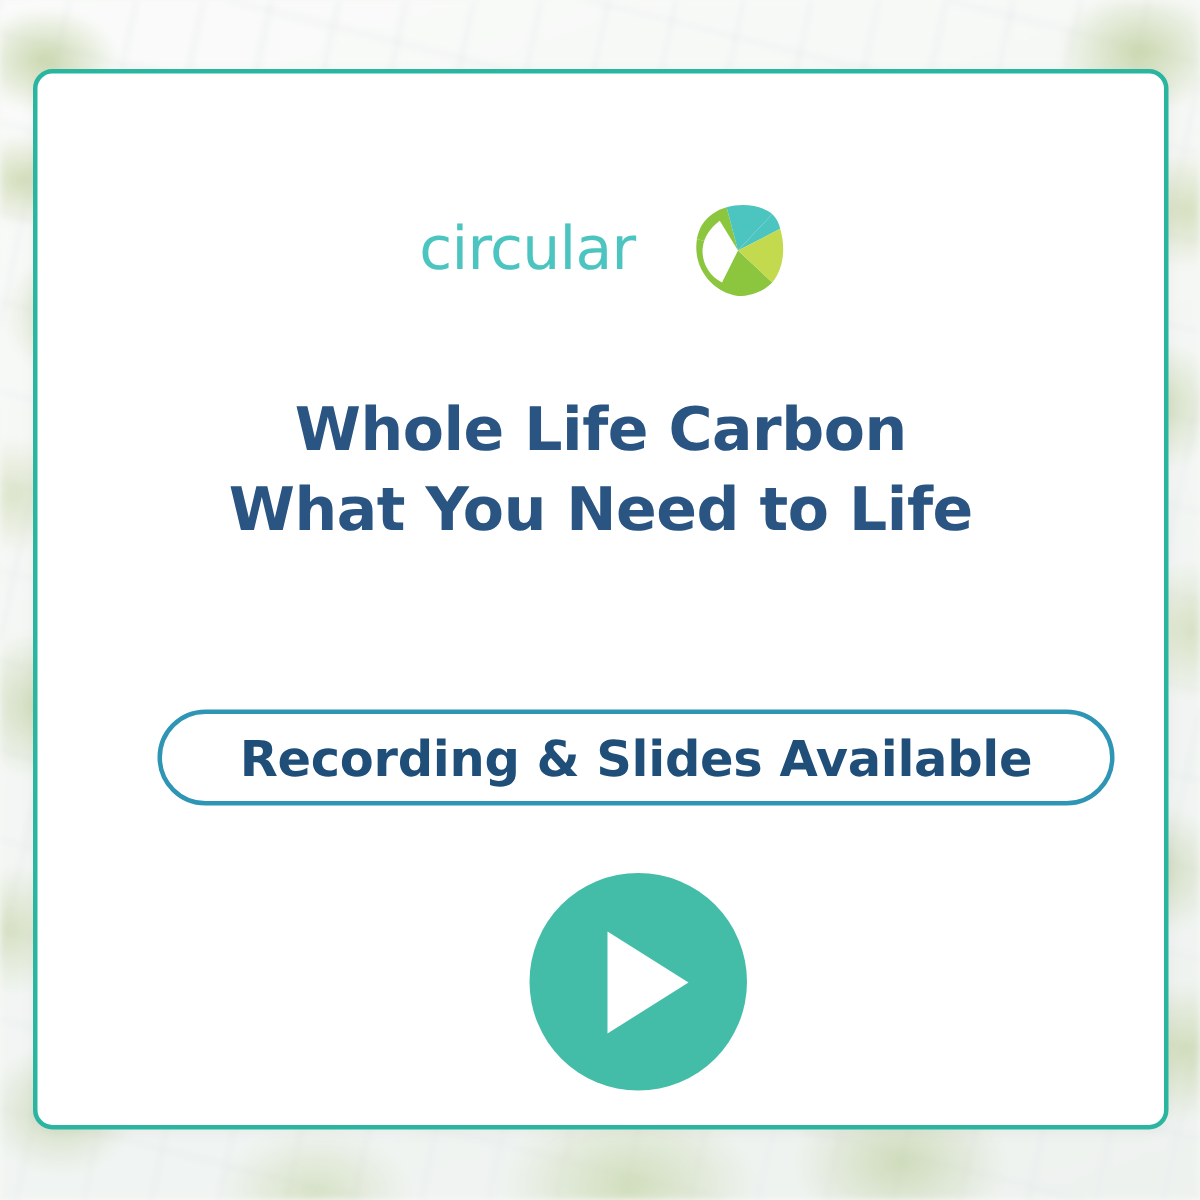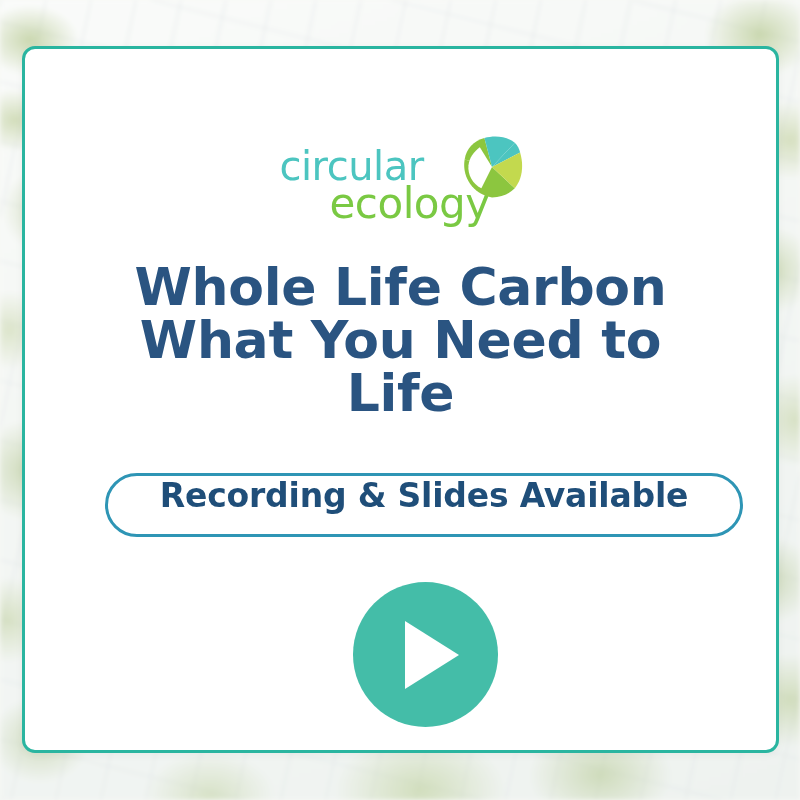--- a/index.html
+++ b/index.html
@@ -126,38 +126,39 @@
   
   #headline {
     position: absolute;
     left: 60px;
     right: 60px;
     top: 212px;
     text-align: center;
     color: #2a5481;
     font-family: "DejaVu Sans", sans-serif;
     font-weight: bold;
-    font-size: 52px;
+    font-size: 40px;
     line-height: 53px;
     letter-spacing: -0.3px;
   }
 
   .headline-line { display: block; }
 
   
   #badge {
     position: absolute;
     left: 80px;
     top: 424px;
     width: 638px;
     height: 64px;
     border: 3px solid #2e95b5;
     border-radius: 34px;
     background: #ffffff;
     display: flex;
+    align-items: center;
     justify-content: center;
   }
 
   #badge-label {
     font-family: "DejaVu Sans", sans-serif;
     font-weight: bold;
     font-size: 33px;
     color: #1f4e79;
     letter-spacing: -0.2px;
     white-space: nowrap;
@@ -195,21 +196,20 @@
   <div id="backdrop"></div>
   <div id="backdrop-haze"></div>
 
   <div id="card">
 
     <div id="logo">
       <div id="logo-wordmark">
 
         <span class="logo-line" id="logo-circular">circular</span>
 
-        <span class="logo-line" id="logo-ecology">ecology</span>
 
         <svg id="logo-mark" viewBox="0 0 100 100">
 
           <path d="M14 40 C10 64 26 86 50 90 C62 90 72 86 80 78 L50 50 Z" fill="#8cc63f"></path>
           <path d="M14 40 C16 26 26 16 40 12 L50 50 Z" fill="#8cc63f"></path>
 
           <path d="M40 12 C54 8 70 10 80 18 L50 50 Z" fill="#4cc5c0"></path>
           <path d="M80 18 C84 22 86 26 87 31 L50 50 Z" fill="#4cc5c0"></path>
 
           <path d="M87 31 C92 48 90 66 80 78 L50 50 Z" fill="#c3d94e"></path>

